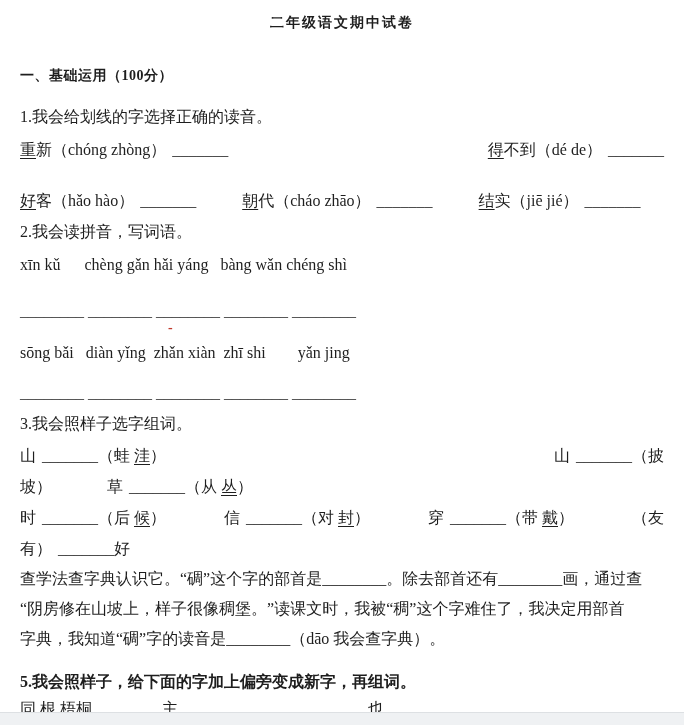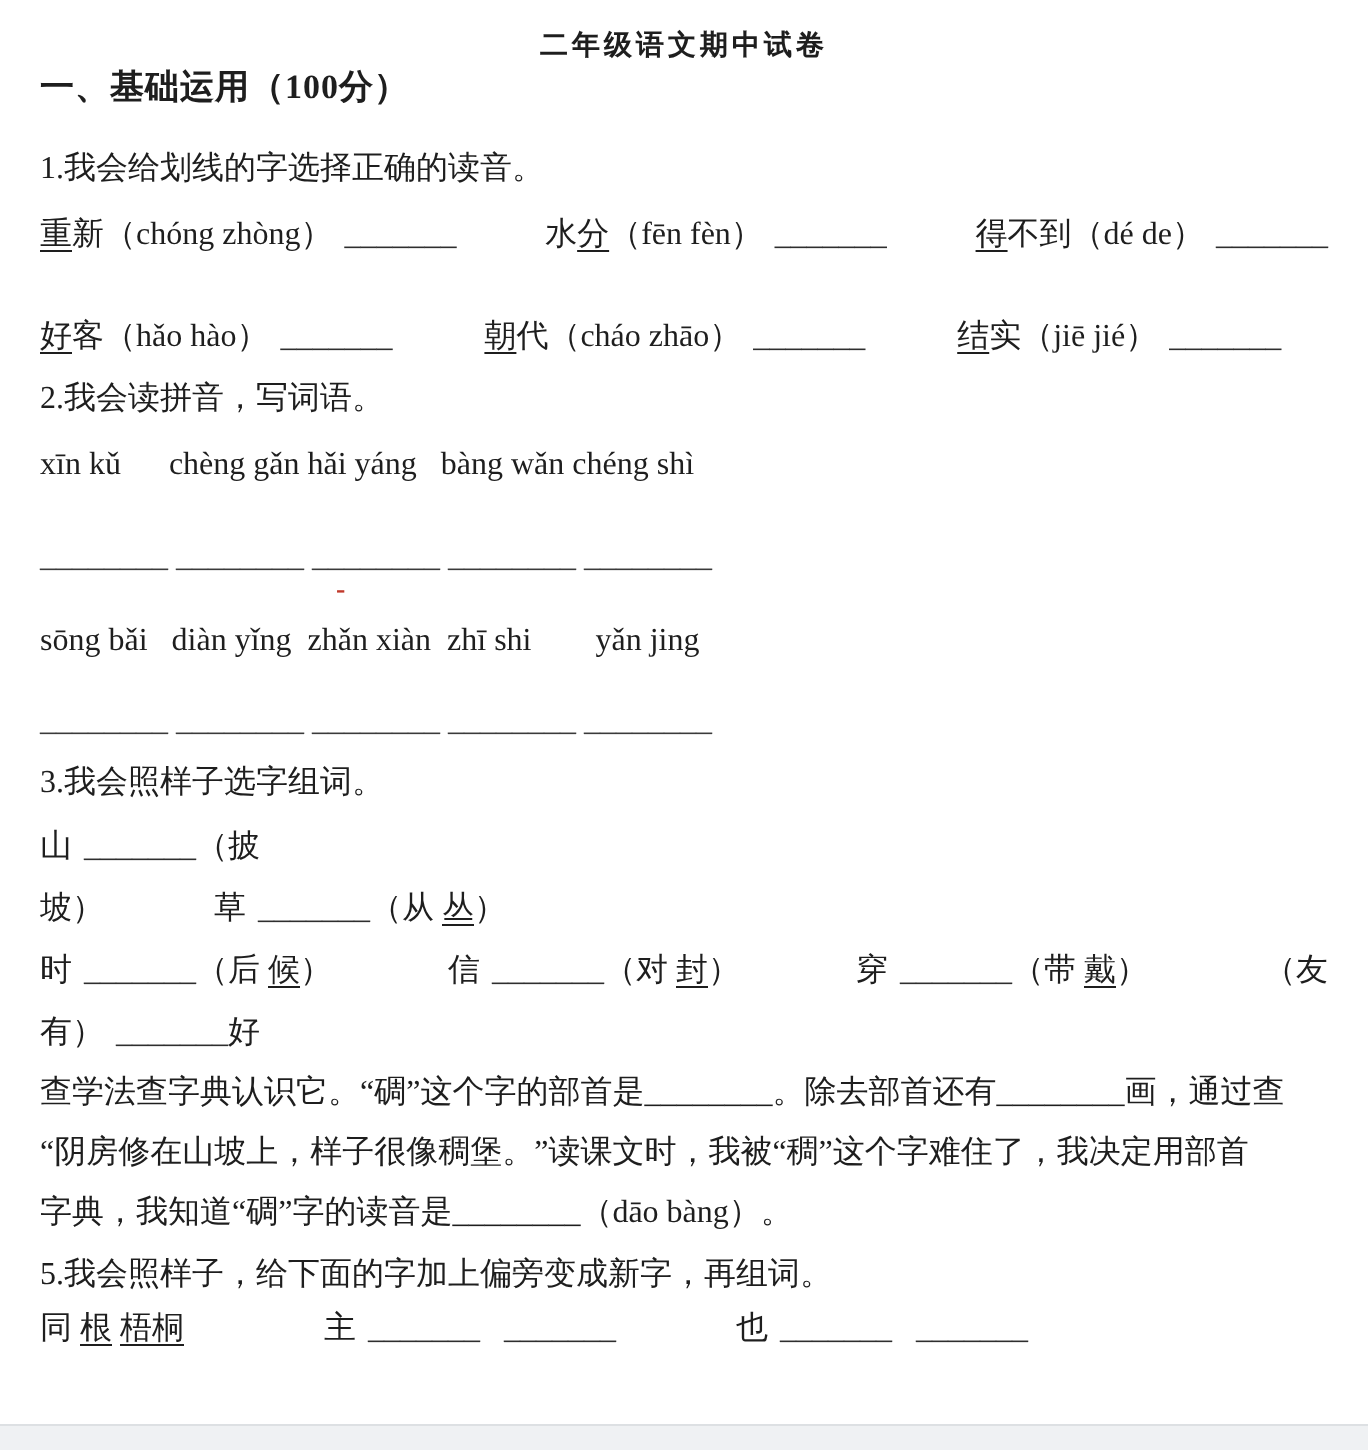--- a/index.html
+++ b/index.html
@@ -4,42 +4,42 @@
 <style>
   html,body{margin:0;padding:0;}
   body{
     width:684px;height:725px;position:relative;overflow:hidden;
     background:#ffffff;color:#1e1e1e;
     font-family:"Liberation Serif","DejaVu Serif",serif;
     font-size:16px;
   }
   .page{padding:0 20px;position:relative;}
   .title{padding-top:14px;text-align:center;font-weight:bold;font-size:14px;letter-spacing:2px;}
-  .heading{font-weight:bold;font-size:17px;letter-spacing:0.5px;line-height:24px;}
+  .heading{margin-top:32px;font-weight:bold;font-size:14px;letter-spacing:0.5px;line-height:24px;}
   .line{white-space:pre-wrap;line-height:22px;}
   .prompt{line-height:24px;}
   .q1-prompt{margin-top:17px;}
   .row{display:flex;line-height:22px;}
   .sb{justify-content:space-between;gap:12px;}
   .q1row1{margin-top:10px;}
   .q1row2{margin-top:29px;justify-content:flex-start;column-gap:46px;}
   .q2-prompt{margin-top:8px;}
   .pinyin1{margin-top:10px;}
   .blanksrow{position:relative;color:#3a3a3a;}
   .blanks1{margin-top:24px;}
   .pinyin2{margin-top:20px;}
   .blanks2{margin-top:18px;}
   .red-dash{position:absolute;left:148px;top:17px;color:#c0392b;font-weight:bold;font-size:14px;}
   .q3-prompt{margin-top:8px;}
   .q3line{margin-top:9px;}
   .gap55{margin-left:55px;}
   .q4-prompt{margin-top:9px;}
   .para{margin-top:4px;}
   .para .pline{line-height:30px;white-space:pre-wrap;}
-  .q5-prompt{margin-top:4px;}
+  .q5-prompt{margin-top:16px;font-weight:bold;}
   .q5row{margin-top:4px;}
   .gap70{margin-left:70px;}
   .gap60{margin-left:60px;}
   .ul{text-decoration:underline;text-underline-offset:3px;}
   .blank{margin-left:6px;letter-spacing:0;color:#2e2e2e;}
   .blank2{margin-left:12px;}
   .item{white-space:pre;}
   .bottom-strip{position:absolute;left:0;bottom:0;width:684px;height:12px;background:#eff1f3;border-top:1px solid #dde0e3;}
 </style>
 </head>
@@ -48,39 +48,39 @@
 <div class="page">
 
   <div class="title">二年级语文期中试卷</div>
 
   <div class="heading">一、基础运用（100分）</div>
 
   <div class="prompt q1-prompt">1.我会给划线的字选择正确的读音。</div>
 
   <div class="row sb q1row1">
     <span class="item"><span></span><span class="ul">重</span><span>新</span><span>（chóng zhòng）</span><span class="blank">_______</span></span>
-    <span class="item"><span>水</span><span class="ul">分</span><span></span><span>（fēn fèn）</span><span class="blank">_______</span></span>
     <span class="item"><span></span><span class="ul">得</span><span>不到</span><span>（dé de）</span><span class="blank">_______</span></span>
   </div>
 
   <div class="row q1row2">
     <span class="item"><span></span><span class="ul">好</span><span>客</span><span>（hǎo hào）</span><span class="blank">_______</span></span>
     <span class="item"><span></span><span class="ul">朝</span><span>代</span><span>（cháo zhāo）</span><span class="blank">_______</span></span>
     <span class="item"><span></span><span class="ul">结</span><span>实</span><span>（jiē jié）</span><span class="blank">_______</span></span>
   </div>
 
   <div class="prompt q2-prompt">2.我会读拼音，写词语。</div>
   <div class="line pinyin1">xīn kǔ      chèng gǎn hǎi yáng   bàng wǎn chéng shì</div>
   <div class="line blanksrow blanks1"><span>________ ________ ________ ________ ________</span><span class="red-dash">-</span></div>
   <div class="line pinyin2">sōng bǎi   diàn yǐng  zhǎn xiàn  zhī shi        yǎn jing</div>
   <div class="line blanksrow blanks2"><span>________ ________ ________ ________ ________</span></div>
 
   <div class="prompt q3-prompt">3.我会照样子选字组词。</div>
 
   <div class="row sb q3line">
+    <span class="item"><span>山</span><span class="blank">_______</span><span>（蛙 </span><span class="ul">洼</span><span>）</span></span>
     <span class="item"><span>山</span><span class="blank">_______</span><span>（披</span></span>
   </div>
 
   <div class="row q3line">
     <span class="item"><span>坡）</span></span>
     <span class="item gap55"><span>草</span><span class="blank">_______</span><span>（从 </span><span class="ul">丛</span><span>）</span></span>
   </div>
 
   <div class="row sb q3line">
     <span class="item"><span>时</span><span class="blank">_______</span><span>（后 </span><span class="ul">候</span><span>）</span></span>
@@ -89,21 +89,21 @@
     <span class="item"><span>（友</span></span>
   </div>
 
   <div class="row q3line">
     <span class="item"><span>有）</span><span class="blank">_______</span><span>好</span></span>
   </div>
 
   <div class="para">
     <div class="pline">查学法查字典认识它。“碉”这个字的部首是________。除去部首还有________画，通过查</div>
     <div class="pline">“阴房修在山坡上，样子很像稠堡。”读课文时，我被“稠”这个字难住了，我决定用部首</div>
-    <div class="pline">字典，我知道“碉”字的读音是________（dāo bàng）。</div>
+    <div class="pline">字典，我知道“碉”字的读音是________（dāo 我会查字典）。</div>
   </div>
 
   <div class="prompt q5-prompt">5.我会照样子，给下面的字加上偏旁变成新字，再组词。</div>
   <div class="row q5row">
     <span class="item"><span>同 </span><span class="ul">根</span><span> </span><span class="ul">梧桐</span></span>
     <span class="item gap70"><span>主</span><span class="blank">_______</span><span class="blank blank2">_______</span></span>
     <span class="item gap60"><span>也</span><span class="blank">_______</span><span class="blank blank2">_______</span></span>
   </div>
 
 </div>

